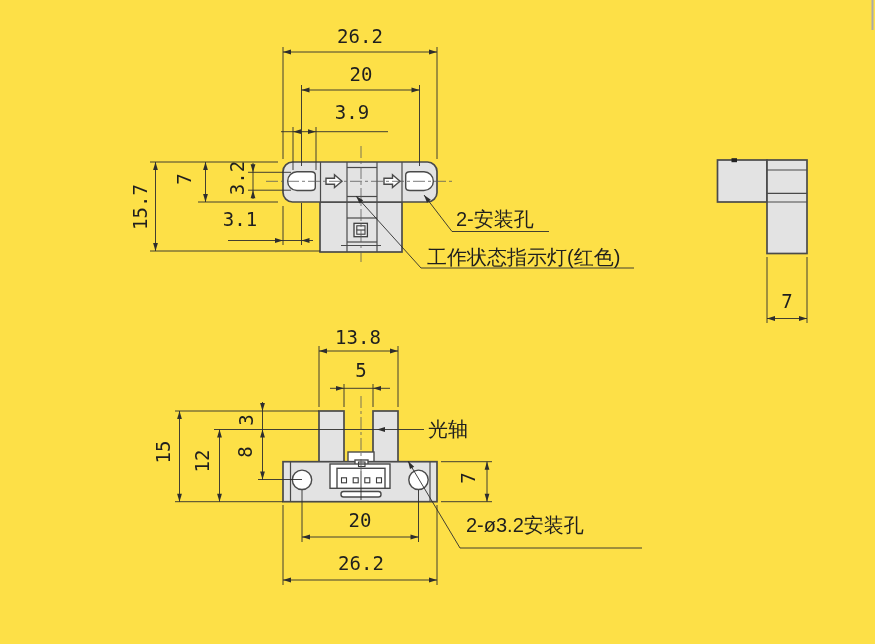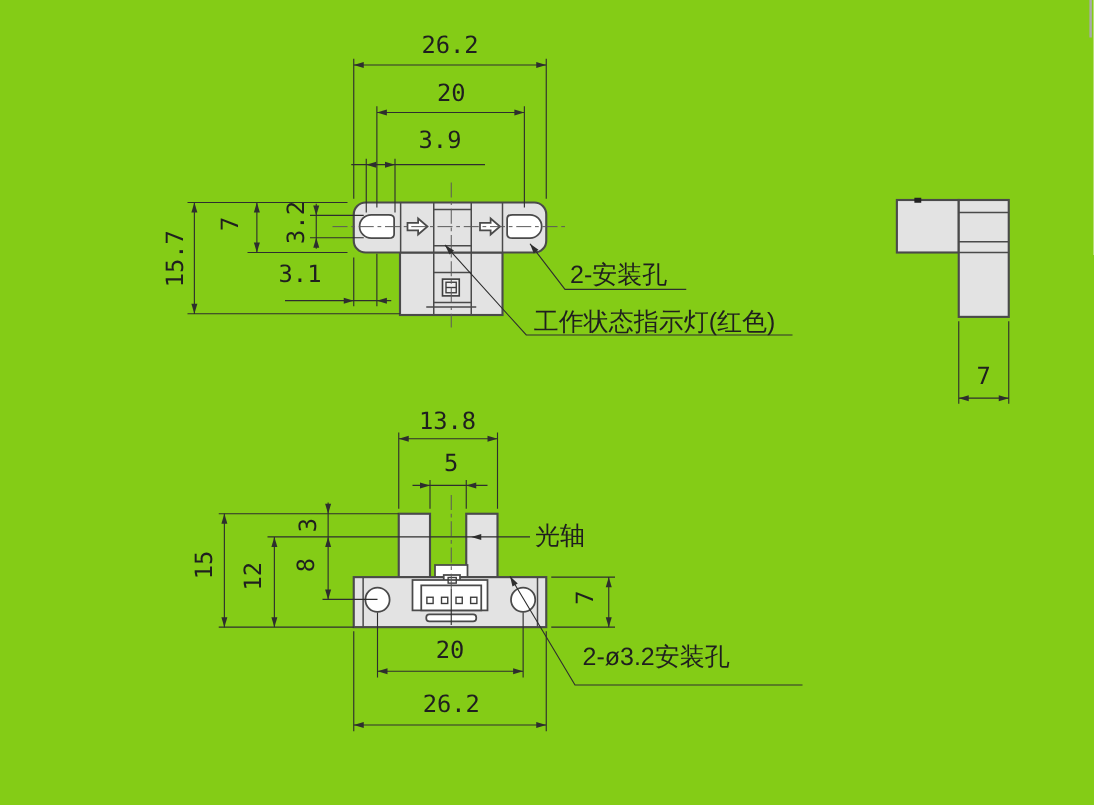--- a/index.html
+++ b/index.html
@@ -1,16 +1,16 @@
 <!DOCTYPE html>
 <html><head>
 <meta charset="utf-8">
 <style>
   html,body{margin:0;padding:0;background:#ffffff;}
-  .stage{position:relative;width:875px;height:644px;background:#84cc16;overflow:hidden;
+  .stage{position:relative;width:875px;height:644px;background:#fde047;overflow:hidden;
          font-family:"Liberation Sans", sans-serif;}
   svg{display:block;}
   .obj{fill:#e3e3e3;stroke:#4a4a4a;stroke-width:1.7;}
   .objthin{fill:none;stroke:#4a4a4a;stroke-width:1.2;}
   .hole{fill:#ffffff;stroke:#4a4a4a;stroke-width:1.4;}
   .led{fill:#efefef;stroke:#3d3d3d;stroke-width:1.3;}
   .leddetail{fill:none;stroke:#3d3d3d;stroke-width:1.1;}
   .dim{fill:none;stroke:#2e2e2e;stroke-width:0.9;}
   .arr{fill:#2e2e2e;stroke:none;}
   .cl{fill:none;stroke:#5a5a5a;stroke-width:0.8;stroke-dasharray:12 3 3 3;}

